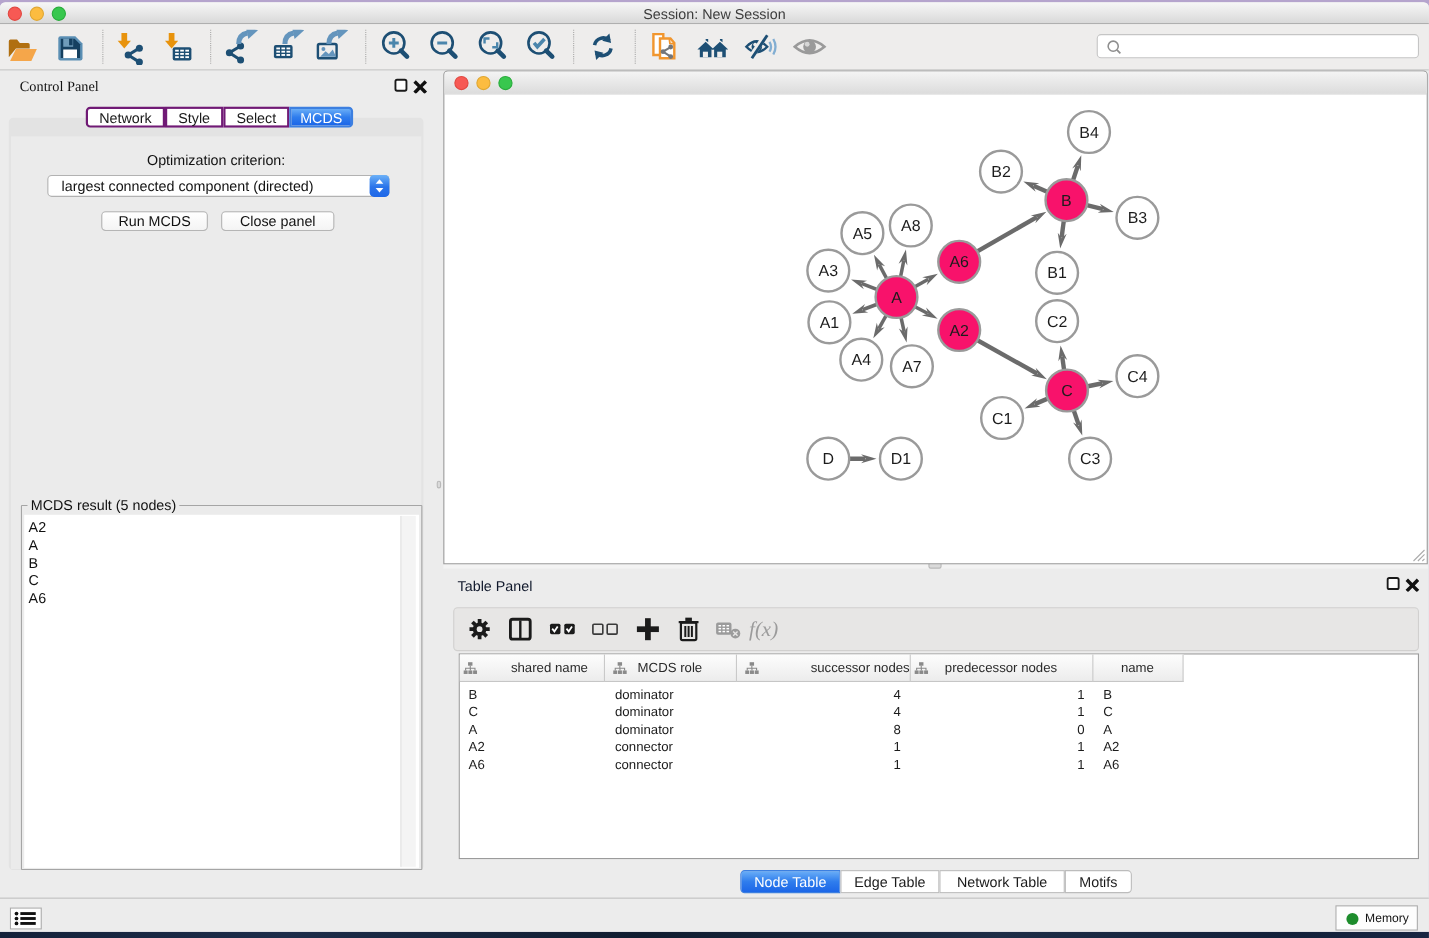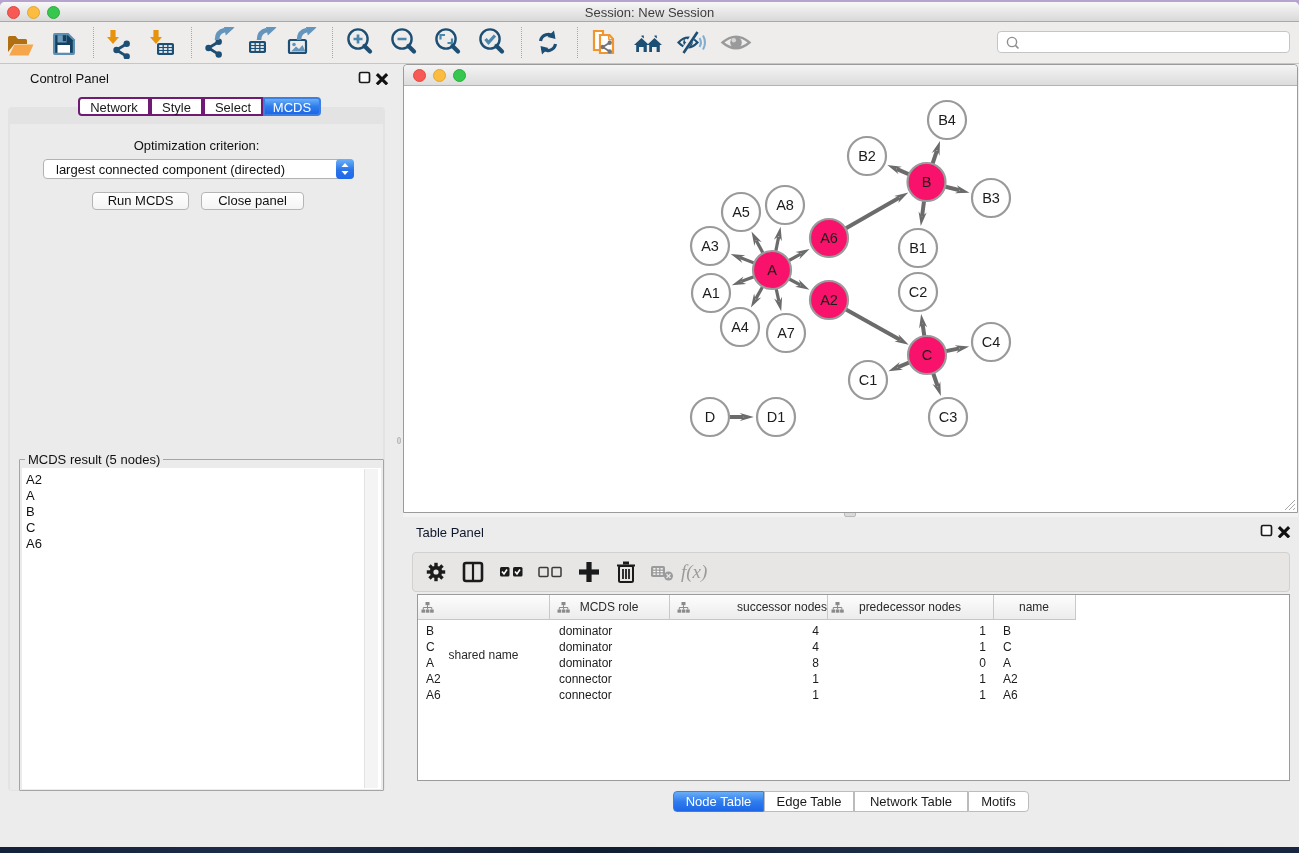--- a/index.html
+++ b/index.html
@@ -18,21 +18,21 @@
     font-size:13px; color:#3d3d3d; }
   
   #toolbar { position:absolute; left:0; top:20px; width:1299px; height:42px;
     background:#eeedec; border-bottom:1px solid #c6c6c6; }
   .tsep { position:absolute; top:5px; height:31px; width:0;
     border-left:1px dotted #a9a9a9; }
   .ticon { position:absolute; top:5px; width:32px; height:32px; }
   #search { position:absolute; left:997px; top:9px; width:293px; height:22px;
     background:#fff; border:1px solid #c5c5c5; border-radius:4px; }
   
-  #cp-title { position:absolute; left:30px; top:69px; font-size:13px; color:#111; }
+  #cp-title { position:absolute; left:18px; top:69px; font-size:13px; color:#111;font-family:Liberation Serif, serif; }
   .panebtns { position:absolute; top:69px; height:14px; }
   #cp-tabs { position:absolute; left:78px; top:95px; height:19px; font-size:13px; z-index:5; }
   .tab { position:absolute; top:0; height:19px; line-height:18px; text-align:center;
     background:#fff; border:2px solid #701a75; color:#1a1a1a; }
   .tab.first { border-radius:4px 0 0 4px; }
   .tab.sel { background:linear-gradient(#6aaef7,#2f7ded 50%,#1c66e8);
     border-color:#3c7fe0; color:#fff; border-radius:0 4px 4px 0; }
   #cp-outer { position:absolute; left:8px; top:105px; width:377px; height:684px;
     background:#e3e3e3; border-radius:4px; }
   #cp-inner { position:absolute; left:2px; top:17px; width:373px; height:666px;
@@ -58,21 +58,21 @@
   
   .knob { position:absolute; background:#dadada; border:1px solid #b9b9b9; border-radius:2px; }
   
   #netwin { position:absolute; left:403px; top:62px; width:895px; height:449px;
     background:#fff; border:1px solid #9b9b9b; border-radius:4px 4px 0 0; }
   #nw-title { position:absolute; left:0; top:0; width:893px; height:21px;
     background:linear-gradient(#f4f4f4,#dcdcdc); border-bottom:1px solid #b4b4b4;
     border-radius:4px 4px 0 0; }
   #nw-title .t { position:absolute; left:0; right:0; top:3px; text-align:center;
     font-size:13px; color:#2f2f2f; }
-  #nw-canvas { position:absolute; left:0; top:21px; width:893px; height:426px; }
+  #nw-canvas { position:absolute; left:0; top:21px; width:893px; height:426px;padding-left:43px; }
   
   #tp-title { position:absolute; left:416px; top:523px; font-size:13px; color:#0f172a; }
   #tp-toolbar { position:absolute; left:412px; top:550px; width:878px; height:40px;
     background:#e7e6e5; border:1px solid #d1d0cf; border-radius:4px; }
   #table { position:absolute; left:417px; top:592px; width:873px; height:187px;
     background:#fff; border:1px solid #9b9b9b; }
   #thead { position:absolute; left:0; top:0; width:658px; height:25px;
     background:linear-gradient(#fdfdfd,#ececec); border-bottom:1px solid #c6c6c6; }
   .hsep { position:absolute; top:0; height:25px; width:0; border-left:1px solid #c9c9c9; }
   .hcell { position:absolute; top:5px; font-size:12px; color:#2a2a2a; text-align:center; }
@@ -453,21 +453,21 @@
       </svg>
     </div>
 
   <div id="table">
     <div id="thead">
       <div class="hsep" style="left:131px"></div>
       <div class="hsep" style="left:251px"></div>
       <div class="hsep" style="left:409px"></div>
       <div class="hsep" style="left:575px"></div>
       <div class="hsep" style="left:657px"></div>
-      <div class="hcell" style="left:0;width:131px;margin-top:48px;">shared name</div>
+      <div class="hcell" style="left:16px;width:131px;">shared name</div>
       <div class="hcell" style="left:131px;width:120px;">MCDS role</div>
       <div class="hcell" style="left:251px;width:158px;text-align:right;">successor nodes</div>
       <div class="hcell" style="left:409px;width:166px;">predecessor nodes</div>
       <div class="hcell" style="left:575px;width:82px;">name</div>
       <svg class="hico" style="left:3px" width="13" height="13" viewBox="0 0 13 13">
           <rect x="4.5" y="1" width="4" height="3.2" fill="#8a8a8a"></rect>
           <rect x="0.5" y="8.5" width="3.6" height="3.2" fill="#8a8a8a"></rect>
           <rect x="4.8" y="8.5" width="3.6" height="3.2" fill="#8a8a8a"></rect>
           <rect x="9.1" y="8.5" width="3.6" height="3.2" fill="#8a8a8a"></rect>
           <path d="M6.5 4.2 v2 M2.3 8.5 v-2 h8.5 v2 M6.6 6.2 v2.3" stroke="#8a8a8a" stroke-width="1" fill="none"></path>
@@ -521,14 +521,30 @@
     <div class="trow" style="left:585px;top:92px;">A6</div>
   </div>
 
   <div id="tp-tabs">
     <div class="btab sel" style="left:673px;width:91px;">Node Table</div>
     <div class="btab" style="left:764px;width:90px;">Edge Table</div>
     <div class="btab" style="left:854px;width:114px;">Network Table</div>
     <div class="btab last" style="left:968px;width:61px;">Motifs</div>
   </div>
 
+  <div id="statusbar">
+    <div id="sb-left"><svg width="27" height="18" viewBox="0 0 27 18">
+          <g fill="#111">
+            <circle cx="5" cy="4.5" r="1.7"></circle>
+            <circle cx="5" cy="9" r="1.7"></circle>
+            <circle cx="5" cy="13.5" r="1.7"></circle>
+            <rect x="8.5" y="3.2" width="14" height="2.6"></rect>
+            <rect x="8.5" y="7.7" width="14" height="2.6"></rect>
+            <rect x="8.5" y="12.2" width="14" height="2.6"></rect>
+          </g>
+        </svg></div>
+    <div id="sb-mem">
+        <div class="dot"></div>
+        <div class="t">Memory</div>
+      </div>
+  </div>
 
 </div>
 
 </body></html>

